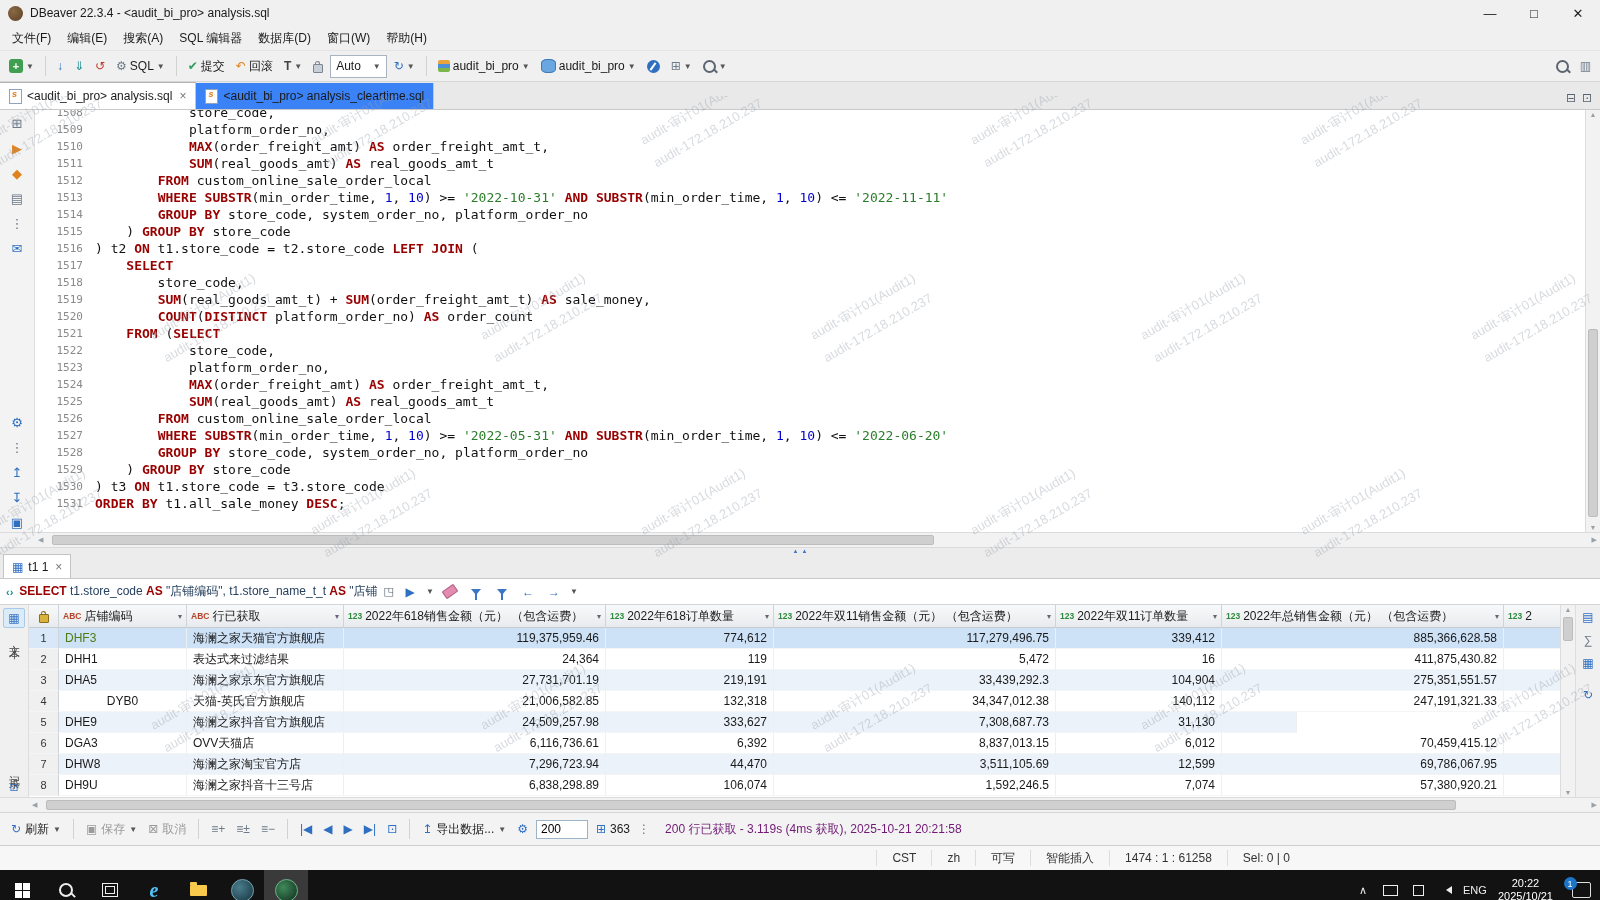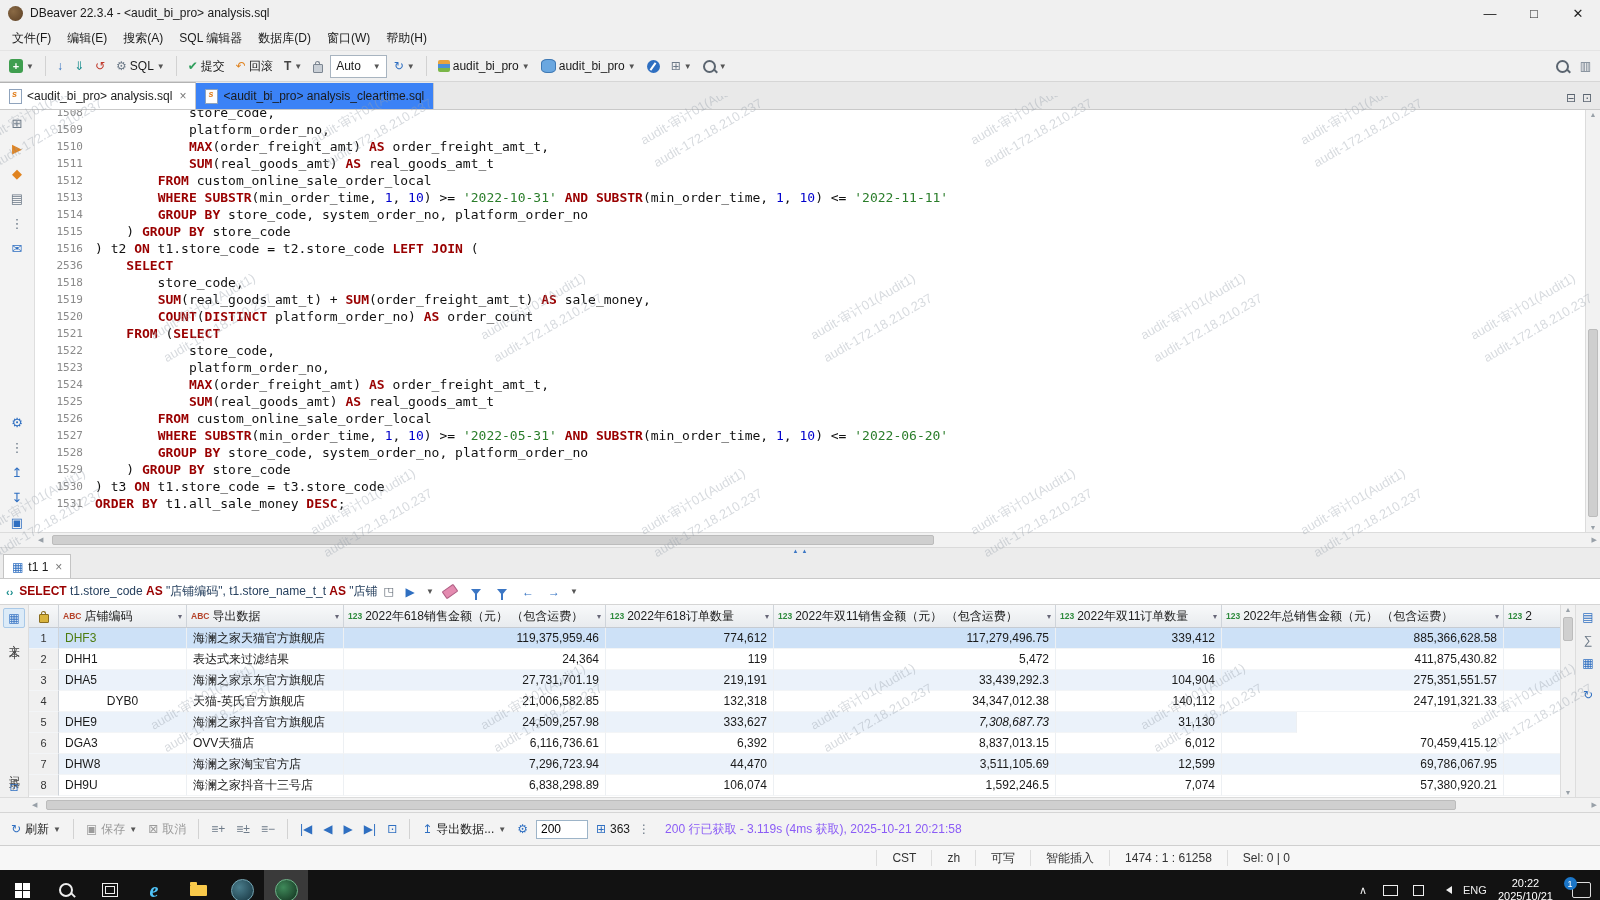--- a/index.html
+++ b/index.html
@@ -104,21 +104,21 @@
   .gc.sel-cell{background:#3273d8;color:#4d7c0f;}
   .r-vscroll{width:14px;flex:none;background:#f2f2f2;border-left:1px solid #dcdcdc;position:relative;}
   .r-right{width:24px;flex:none;background:#f0f0f0;border-left:1px solid #ddd;display:flex;flex-direction:column;align-items:center;gap:9px;padding-top:5px;font-size:12px;}
   .bars3{width:12px;height:10px;background:linear-gradient(90deg,#3a9e4d 0 3px,transparent 3px 5px,#3a9e4d 5px 8px,transparent 8px 9px,#57b56a 9px 12px);}
 
   
   .btoolbar{height:32px;flex:none;background:#f3f3f3;border-top:1px solid #d5d5d5;display:flex;align-items:center;gap:5px;padding:0 8px;}
   .bt-btn{display:flex;align-items:center;gap:4px;padding:2px 3px;}
   .disabled{color:#9b9b9b;}
   .fetch-input{width:42px;height:17px;border:1px solid #9db4c8;font-size:12px;padding:0 4px;font-family:inherit;}
-  .bt-status{margin-left:10px;color:#8b5cf6;white-space:nowrap;}
+  .bt-status{margin-left:10px;color:#701a75;white-space:nowrap;}
 
   
   .statusbar{height:24px;flex:none;background:#f7f7f7;border-top:1px solid #cfcfcf;display:flex;align-items:center;color:#333;}
   #status-segments{display:flex;margin-left:auto;margin-right:295px;align-items:center;height:100%;}
   .sseg{padding:0 15px;border-left:1px solid #ddd;white-space:nowrap;display:flex;align-items:center;height:70%;}
 
   
   .taskbar{height:40px;flex:none;background:#121212;display:flex;align-items:stretch;color:#fff;}
   .tk-btn{width:44px;display:flex;align-items:center;justify-content:center;flex:none;}
   .tk-btn.active{background:#3a3a3a;box-shadow:inset 0 -2px 0 #76b9ed;}
@@ -268,21 +268,21 @@
       <div id="code-lines">
           <div class="cl"><span class="ln">1508</span><span class="ct"><span class="tk-p">            store_code,</span></span></div>
           <div class="cl"><span class="ln">1509</span><span class="ct"><span class="tk-p">            platform_order_no,</span></span></div>
           <div class="cl"><span class="ln">1510</span><span class="ct"><span class="tk-p">            </span><span class="tk-k">MAX</span><span class="tk-p">(order_freight_amt) </span><span class="tk-k">AS</span><span class="tk-p"> order_freight_amt_t,</span></span></div>
           <div class="cl"><span class="ln">1511</span><span class="ct"><span class="tk-p">            </span><span class="tk-k">SUM</span><span class="tk-p">(real_goods_amt) </span><span class="tk-k">AS</span><span class="tk-p"> real_goods_amt_t</span></span></div>
           <div class="cl"><span class="ln">1512</span><span class="ct"><span class="tk-p">        </span><span class="tk-k">FROM</span><span class="tk-p"> custom_online_sale_order_local</span></span></div>
           <div class="cl"><span class="ln">1513</span><span class="ct"><span class="tk-p">        </span><span class="tk-k">WHERE</span><span class="tk-p"> </span><span class="tk-k">SUBSTR</span><span class="tk-p">(min_order_time, </span><span class="tk-d">1</span><span class="tk-p">, </span><span class="tk-d">10</span><span class="tk-p">) &gt;= </span><span class="tk-s">'2022-10-31'</span><span class="tk-p"> </span><span class="tk-k">AND</span><span class="tk-p"> </span><span class="tk-k">SUBSTR</span><span class="tk-p">(min_order_time, </span><span class="tk-d">1</span><span class="tk-p">, </span><span class="tk-d">10</span><span class="tk-p">) &lt;= </span><span class="tk-s">'2022-11-11'</span></span></div>
           <div class="cl"><span class="ln">1514</span><span class="ct"><span class="tk-p">        </span><span class="tk-k">GROUP BY</span><span class="tk-p"> store_code, system_order_no, platform_order_no</span></span></div>
           <div class="cl"><span class="ln">1515</span><span class="ct"><span class="tk-p">    ) </span><span class="tk-k">GROUP BY</span><span class="tk-p"> store_code</span></span></div>
           <div class="cl"><span class="ln">1516</span><span class="ct"><span class="tk-p">) t2 </span><span class="tk-k">ON</span><span class="tk-p"> t1.store_code = t2.store_code </span><span class="tk-k">LEFT JOIN</span><span class="tk-p"> (</span></span></div>
-          <div class="cl"><span class="ln">2536</span><span class="ct"><span class="tk-p">    </span><span class="tk-k">SELECT</span></span></div>
+          <div class="cl"><span class="ln">1517</span><span class="ct"><span class="tk-p">    </span><span class="tk-k">SELECT</span></span></div>
           <div class="cl"><span class="ln">1518</span><span class="ct"><span class="tk-p">        store_code,</span></span></div>
           <div class="cl"><span class="ln">1519</span><span class="ct"><span class="tk-p">        </span><span class="tk-k">SUM</span><span class="tk-p">(real_goods_amt_t) + </span><span class="tk-k">SUM</span><span class="tk-p">(order_freight_amt_t) </span><span class="tk-k">AS</span><span class="tk-p"> sale_money,</span></span></div>
           <div class="cl"><span class="ln">1520</span><span class="ct"><span class="tk-p">        </span><span class="tk-k">COUNT</span><span class="tk-p">(</span><span class="tk-k">DISTINCT</span><span class="tk-p"> platform_order_no) </span><span class="tk-k">AS</span><span class="tk-p"> order_count</span></span></div>
           <div class="cl"><span class="ln">1521</span><span class="ct"><span class="tk-p">    </span><span class="tk-k">FROM</span><span class="tk-p"> (</span><span class="tk-k">SELECT</span></span></div>
           <div class="cl"><span class="ln">1522</span><span class="ct"><span class="tk-p">            store_code,</span></span></div>
           <div class="cl"><span class="ln">1523</span><span class="ct"><span class="tk-p">            platform_order_no,</span></span></div>
           <div class="cl"><span class="ln">1524</span><span class="ct"><span class="tk-p">            </span><span class="tk-k">MAX</span><span class="tk-p">(order_freight_amt) </span><span class="tk-k">AS</span><span class="tk-p"> order_freight_amt_t,</span></span></div>
           <div class="cl"><span class="ln">1525</span><span class="ct"><span class="tk-p">            </span><span class="tk-k">SUM</span><span class="tk-p">(real_goods_amt) </span><span class="tk-k">AS</span><span class="tk-p"> real_goods_amt_t</span></span></div>
           <div class="cl"><span class="ln">1526</span><span class="ct"><span class="tk-p">        </span><span class="tk-k">FROM</span><span class="tk-p"> custom_online_sale_order_local</span></span></div>
           <div class="cl"><span class="ln">1527</span><span class="ct"><span class="tk-p">        </span><span class="tk-k">WHERE</span><span class="tk-p"> </span><span class="tk-k">SUBSTR</span><span class="tk-p">(min_order_time, </span><span class="tk-d">1</span><span class="tk-p">, </span><span class="tk-d">10</span><span class="tk-p">) &gt;= </span><span class="tk-s">'2022-05-31'</span><span class="tk-p"> </span><span class="tk-k">AND</span><span class="tk-p"> </span><span class="tk-k">SUBSTR</span><span class="tk-p">(min_order_time, </span><span class="tk-d">1</span><span class="tk-p">, </span><span class="tk-d">10</span><span class="tk-p">) &lt;= </span><span class="tk-s">'2022-06-20'</span></span></div>
@@ -350,21 +350,21 @@
             <div class="gh rn-h">
               <span class="lockcss"></span>
             </div>
             <div class="gh" style="width: 128px;">
               <span class="tb-abc">ABC</span>
               <span class="gh-label">店铺编码</span>
               <span class="gh-caret">▾</span>
             </div>
             <div class="gh" style="width: 157px;">
               <span class="tb-abc">ABC</span>
-              <span class="gh-label">导出数据</span>
+              <span class="gh-label">行已获取</span>
               <span class="gh-caret">▾</span>
             </div>
             <div class="gh" style="width: 262px;">
               <span class="tb-123">123</span>
               <span class="gh-label">2022年618销售金额（元） （包含运费）</span>
               <span class="gh-caret">▾</span>
             </div>
             <div class="gh" style="width: 168px;">
               <span class="tb-123">123</span>
               <span class="gh-label">2022年618订单数量</span>
@@ -434,21 +434,21 @@
               <div class="gc num" style="width: 166px;">140,112</div>
               <div class="gc num" style="width: 282px;">247,191,321.33</div>
               <div class="gc num" style="width: 75px;"></div>
             </div>
             <div class="gr alt">
               <div class="gc rn">5</div>
               <div class="gc" style="width: 128px;">DHE9</div>
               <div class="gc" style="width: 157px;">海澜之家抖音官方旗舰店</div>
               <div class="gc num" style="width: 262px;">24,509,257.98</div>
               <div class="gc num" style="width: 168px;">333,627</div>
-              <div class="gc num" style="width: 282px; font-style: italic;">7,308,687.73</div>
+              <div class="gc num" style="width: 282px;">7,308,687.73</div>
               <div class="gc num" style="width: 166px;">31,130</div>
               <div class="gc num" style="width: 75px;"></div>
             </div>
             <div class="gr">
               <div class="gc rn">6</div>
               <div class="gc" style="width: 128px;">DGA3</div>
               <div class="gc" style="width: 157px;">OVV天猫店</div>
               <div class="gc num" style="width: 262px;">6,116,736.61</div>
               <div class="gc num" style="width: 168px;">6,392</div>
               <div class="gc num" style="width: 282px;">8,837,013.15</div>

